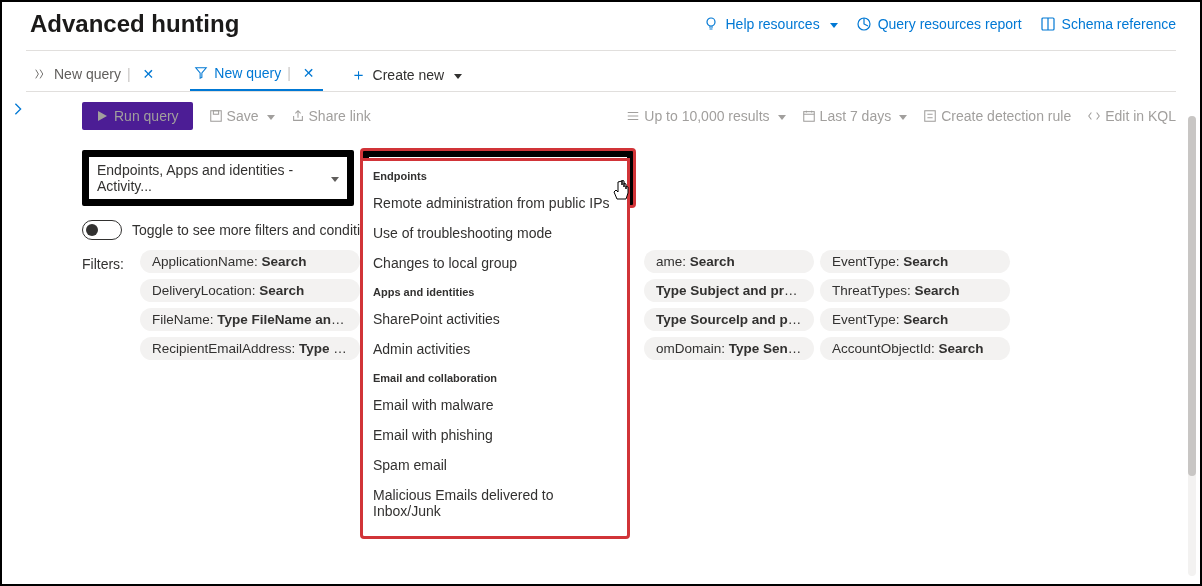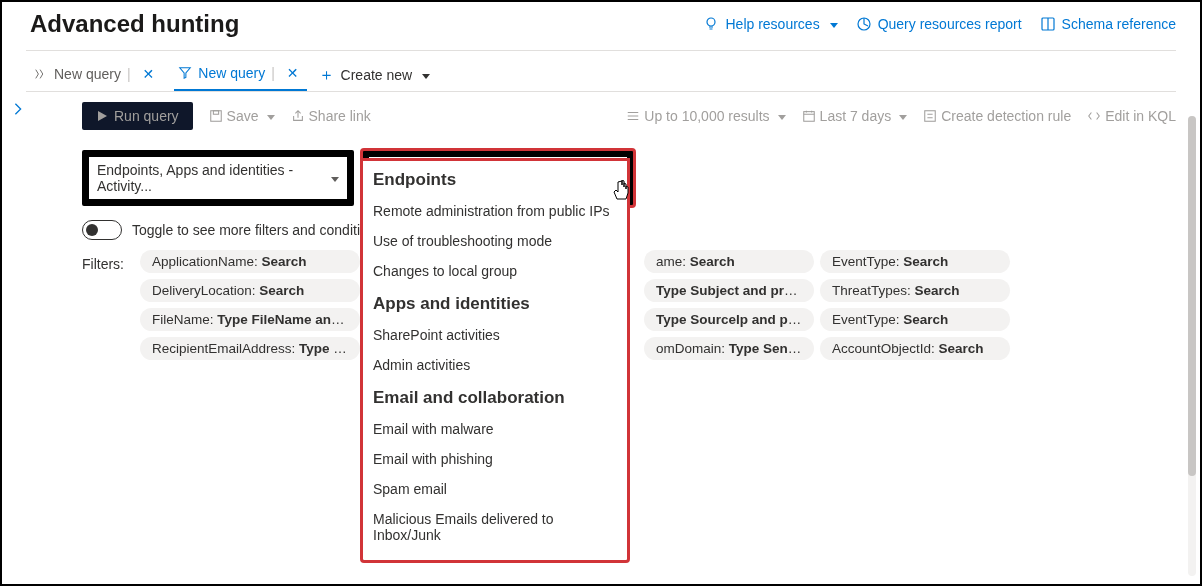--- a/index.html
+++ b/index.html
@@ -4,50 +4,50 @@
 <style>
   * { box-sizing: border-box; font-family: "Segoe UI", -apple-system, sans-serif; }
   body { margin: 0; padding: 0; background: #fff; color: #323130; font-size: 14px; }
   .frame { width: 1202px; height: 586px; border: 2px solid #000; position: relative; overflow: hidden; }
   .header { display: flex; align-items: center; justify-content: space-between; padding: 8px 24px 12px 28px; }
   .title { font-size: 24px; font-weight: 600; color: #1b1a19; }
   .header-actions { display: flex; gap: 18px; align-items: center; text-align: right; }
   .header-link { display: flex; align-items: center; gap: 6px; color: #0078d4; cursor: pointer; font-size: 14px; }
   .header-link svg { width: 16px; height: 16px; }
   hr.sep { border: none; border-top: 1px solid #e1dfdd; margin: 0 24px; }
-  .tabs-row { display: flex; align-items: center; gap: 12px; padding: 8px 28px 0 28px; height: 40px; }
+  .tabs-row { display: flex; align-items: center; gap: 28px; padding: 8px 28px 0 28px; height: 40px; }
   .tab { display: flex; align-items: center; gap: 6px; padding: 6px 4px 8px 4px; color: #605e5c; cursor: pointer; font-size: 14px; position: relative; }
   .tab.active { color: #0078d4; border-bottom: 2px solid #0078d4; }
   .tab .x { color: #0078d4; margin-left: 2px; font-size: 14px; padding: 0 4px; }
   .divider { color: #c8c6c4; }
   .createnew { display: flex; align-items: center; gap: 6px; color: #323130; cursor: pointer; }
   .body-row { display: flex; }
   .side-collapse { width: 32px; display: flex; justify-content: center; padding-top: 10px; }
   .side-collapse svg { width: 14px; height: 14px; color: #0078d4; cursor: pointer; }
   .content { flex: 1; padding: 10px 24px 0 48px; position: relative; }
   .toolbar { display: flex; align-items: center; gap: 16px; margin-bottom: 20px; }
-  .run-btn { display: flex; align-items: center; gap: 6px; background: #0f172a; color: #a19f9d; padding: 6px 14px; border-radius: 2px; cursor: not-allowed; }
+  .run-btn { display: flex; align-items: center; gap: 6px; background: #4c1d95; color: #a19f9d; padding: 6px 14px; border-radius: 2px; cursor: not-allowed; }
   .tool-item { display: flex; align-items: center; gap: 4px; color: #a19f9d; cursor: pointer; font-size: 14px; }
   .toolbar-spacer { flex: 1; }
   .selects-row { display: flex; gap: 8px; margin-bottom: 14px; }
   .select-box { border: 7px solid #000000; padding: 5px 8px; width: 272px; display: flex; justify-content: space-between; align-items: center; cursor: pointer; font-size: 14px; border-radius: 2px; background: #fff; }
   .select-box.highlighted { outline: 3px solid #d13438; outline-offset: -1px; }
   .select-box .chev { color: #605e5c; }
   .toggle-row { display: flex; align-items: center; gap: 10px; margin-bottom: 10px; }
   .toggle { width: 40px; height: 20px; border: 1px solid #323130; border-radius: 10px; position: relative; cursor: pointer; }
   .toggle::after { content: ""; position: absolute; left: 3px; top: 3px; width: 12px; height: 12px; background: #323130; border-radius: 50%; }
   .filters-row { display: flex; align-items: flex-start; gap: 16px; }
   .filters-label { padding-top: 6px; color: #323130; }
   .pill-grid { display: flex; flex-direction: column; gap: 6px; }
   .pill-row { display: flex; gap: 6px; }
   .pill { background: #f3f2f1; border-radius: 12px; padding: 4px 12px; width: 220px; white-space: nowrap; overflow: hidden; text-overflow: ellipsis; font-size: 13.5px; cursor: pointer; }
   .pill b { font-weight: 600; }
   .hidden-col { width: 272px; flex-shrink: 0; }
   .dropdown-panel { position: absolute; left: 360px; top: 158px; width: 266px; background: #fff; border: 1px solid #8a8886; border-top: none; outline: 3px solid #d13438; outline-offset: -1px; z-index: 10; padding: 2px 0 10px 0; border-radius: 0 0 2px 2px; }
-  .dd-header { font-weight: 600; padding: 8px 10px 6px 10px; font-size: 17px; }
+  .dd-header { font-weight: 600; padding: 8px 10px 6px 10px; font-size: 11px; }
   .dd-item { padding: 7px 10px; font-size: 14px; cursor: pointer; }
   .cursor-hand { position: absolute; left: 610px; top: 178px; z-index: 20; font-size: 16px; pointer-events: none; }
   .scrollbar { position: absolute; right: 4px; top: 114px; width: 8px; height: 460px; background: #f3f2f1; border-radius: 4px; }
   .scrollbar .thumb { position: absolute; top: 0; width: 100%; height: 360px; background: #c8c6c4; border-radius: 4px; }
   .chev-down::after { content: ""; display: inline-block; width: 0; height: 0; border-left: 4px solid transparent; border-right: 4px solid transparent; border-top: 5px solid currentColor; margin-left: 4px; vertical-align: middle; }
 </style>
 </head>
 <body>
 
 <div class="frame">

